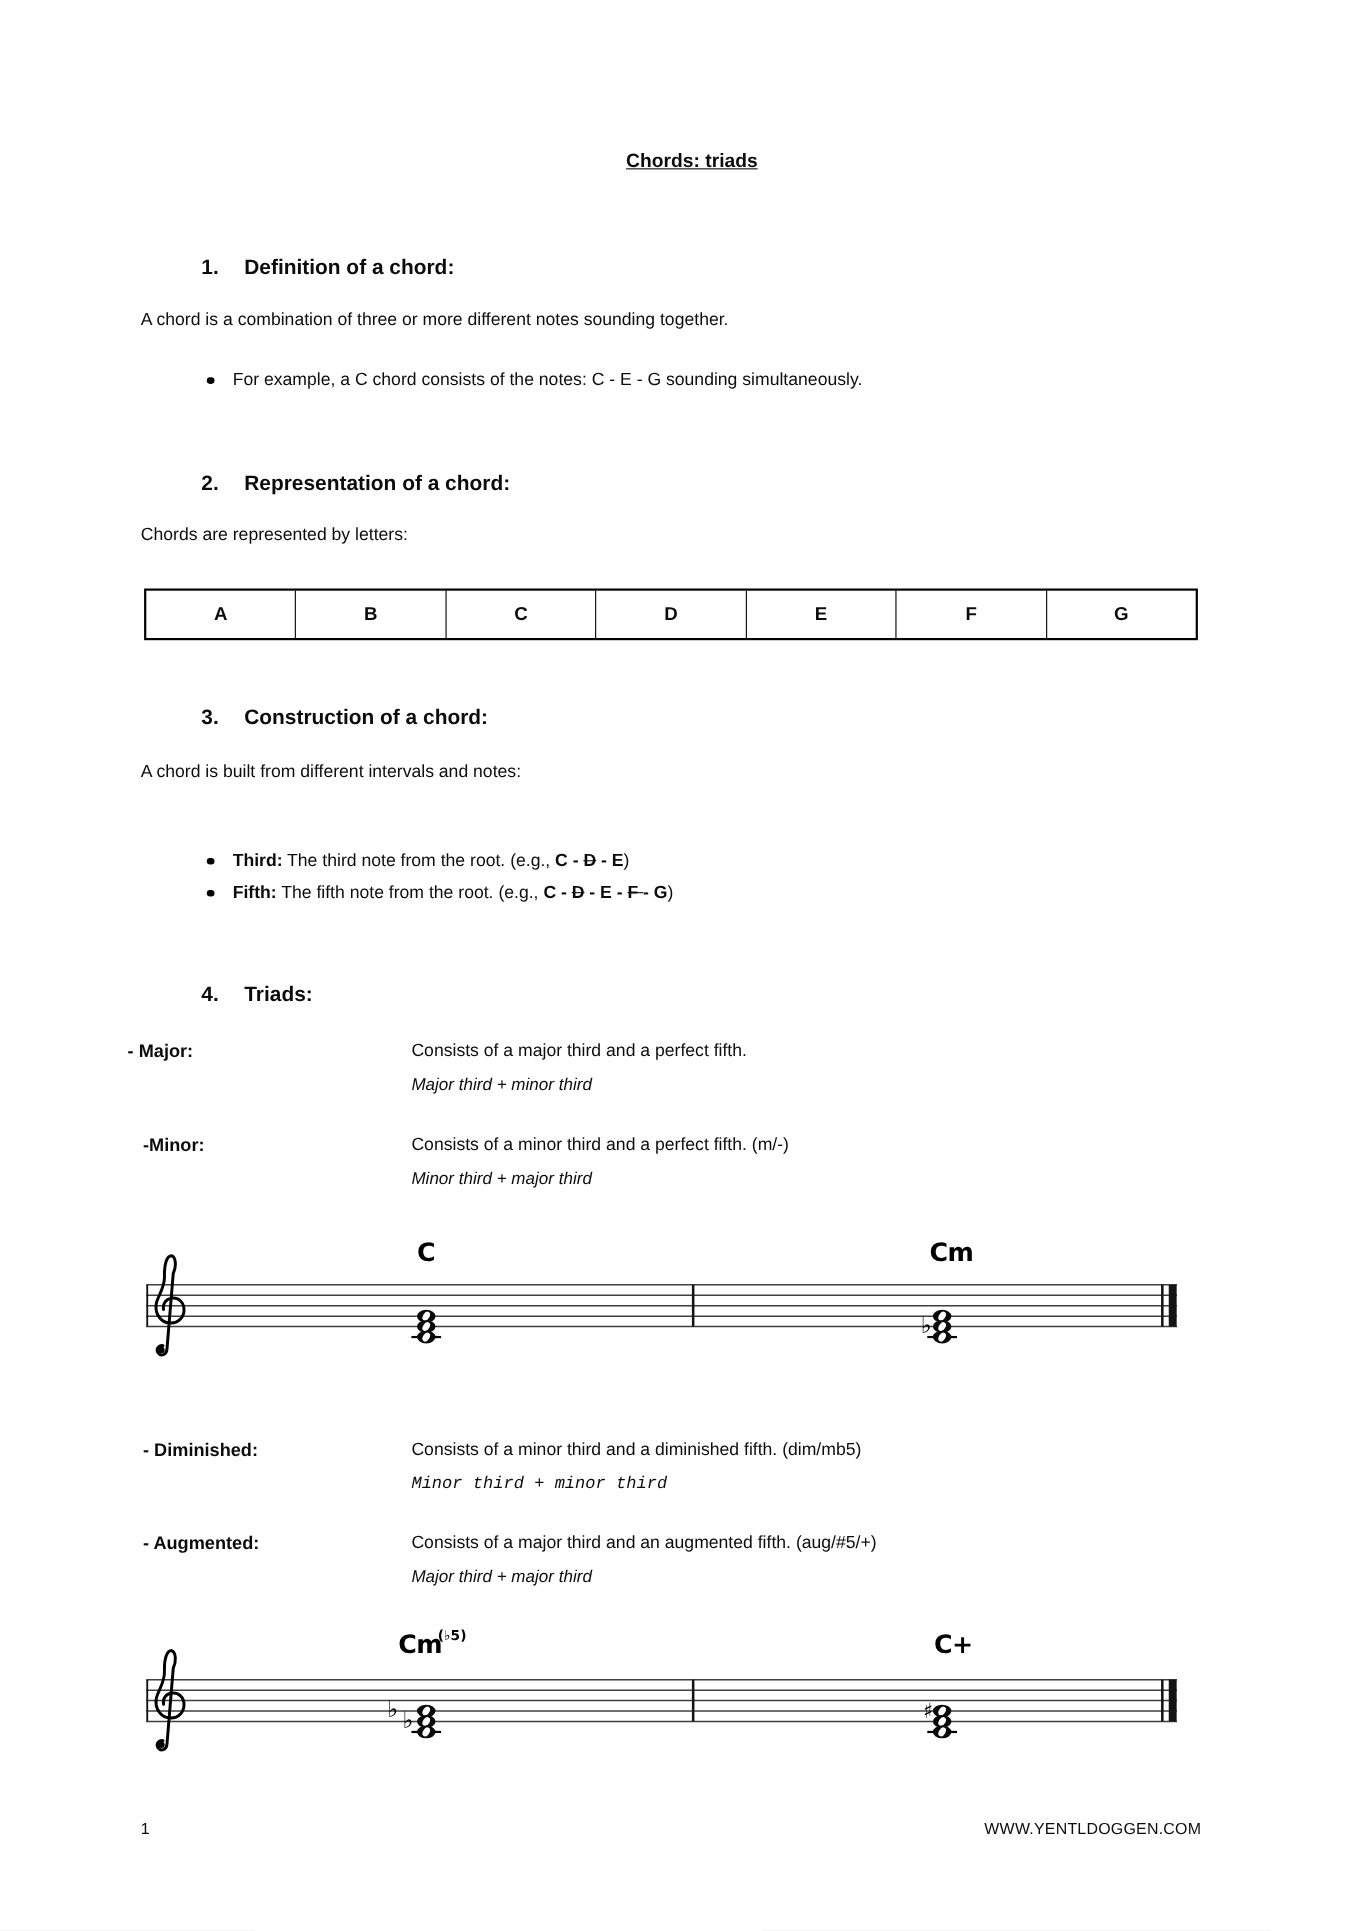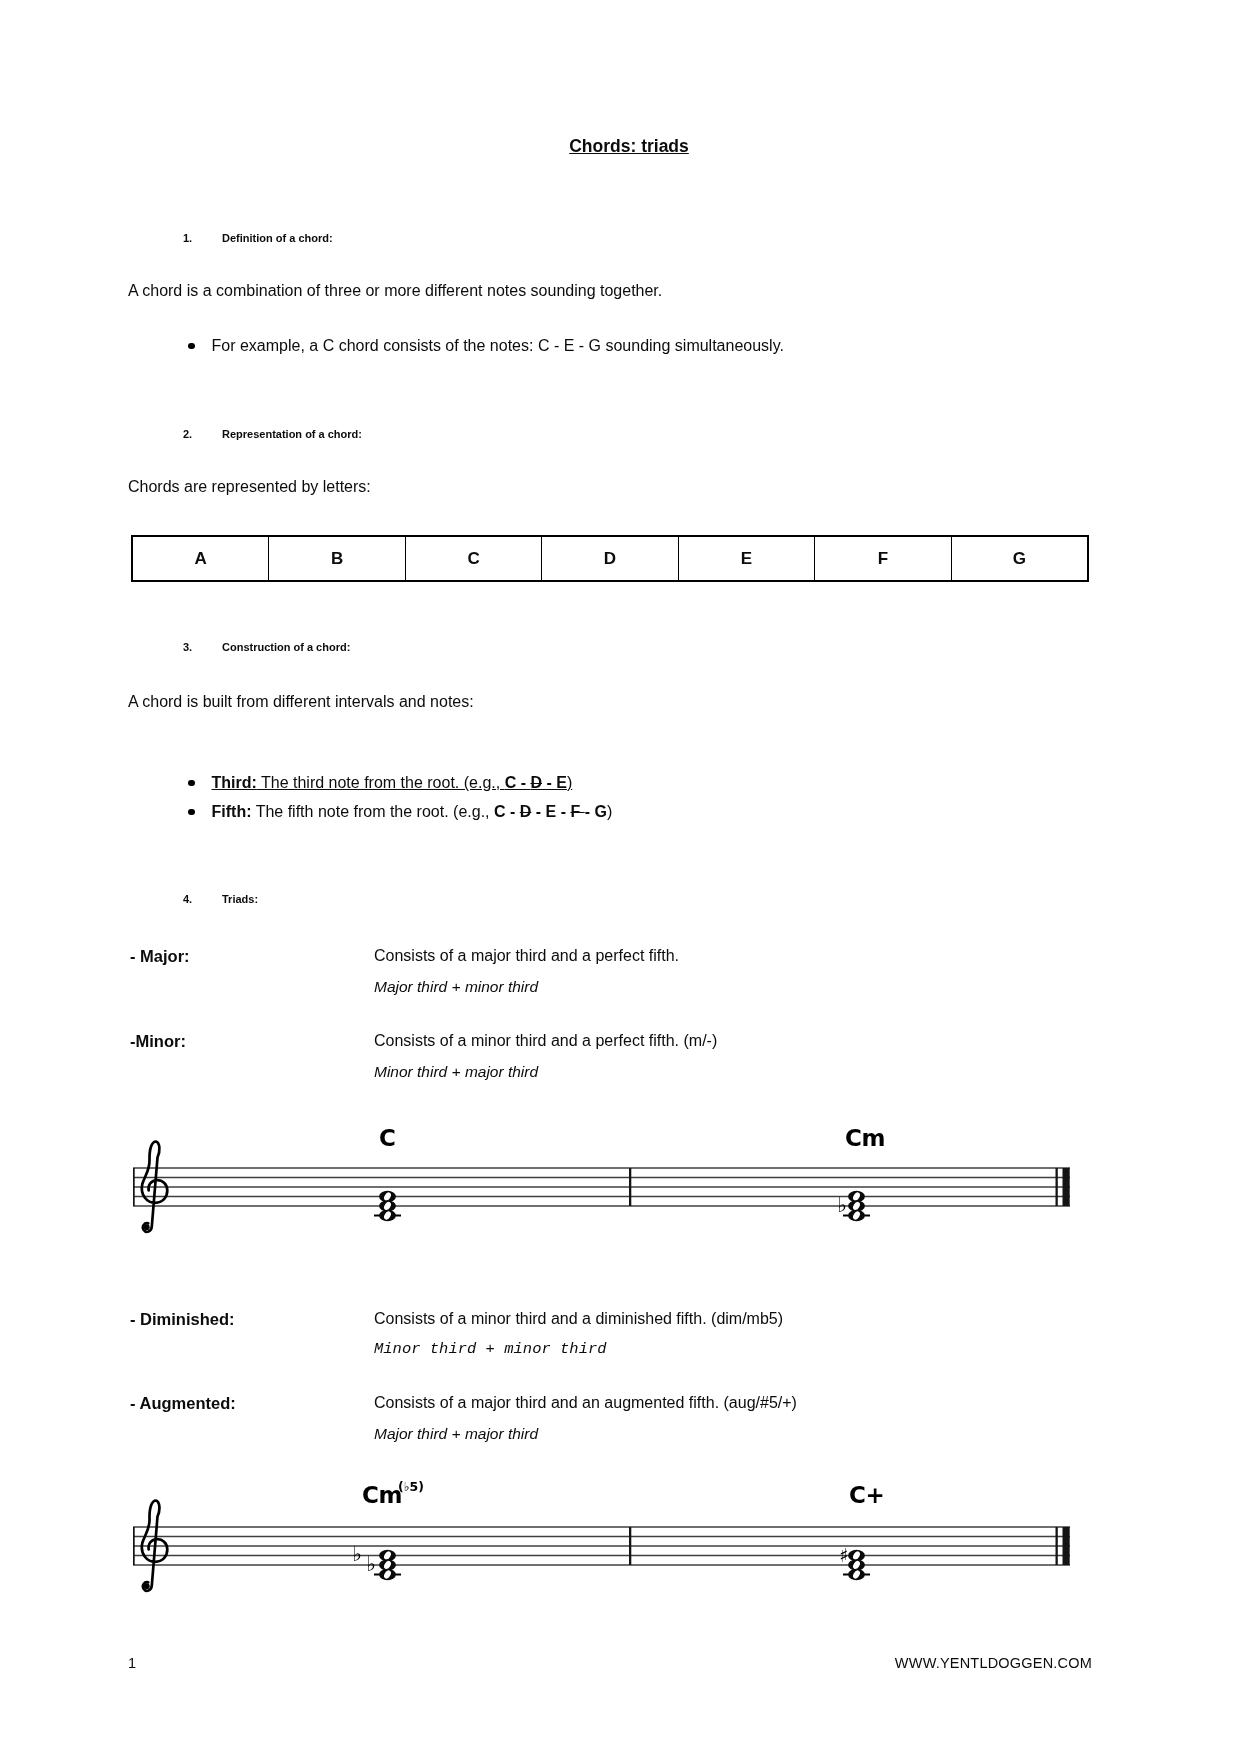--- a/index.html
+++ b/index.html
@@ -4,21 +4,21 @@
 <style>
   *{box-sizing:border-box;}
   html,body{margin:0;padding:0;background:#e9e9e9;}
   .page{
     position:relative;width:1242px;height:1755px;background:#ffffff;
     font-family:"Liberation Sans","DejaVu Sans",sans-serif;color:#0c0c0c;
     margin:0 auto;overflow:hidden;
   }
   .abs{position:absolute;line-height:1.25;font-size:16px;white-space:nowrap;}
   .title{left:0;width:100%;text-align:center;font-weight:700;font-size:17.5px;text-decoration:underline;padding-left:16px;}
-  .heading{font-weight:700;font-size:11px;}
+  .heading{font-weight:700;font-size:19px;}
   .num{display:inline-block;width:39px;}
   .bullet-row{display:flex;align-items:center;}
   .dot{width:6.5px;height:6.5px;border-radius:50%;background:#000;margin-right:17px;flex:0 0 auto;}
   .b{font-weight:700;}
   .strike{font-weight:700;text-decoration:line-through;}
   .formula{font-style:italic;font-size:15.5px;}
   .triad-label{font-weight:700;font-size:16.5px;}
   .letter-table{display:flex;border:2px solid #000;}
   .letter-cell{flex:1;border-right:1.6px solid #000;display:flex;align-items:center;justify-content:center;font-weight:700;font-size:17px;}
   .letter-cell:last-child{border-right:none;}
@@ -132,34 +132,34 @@
     <div class="letter-cell">E</div>
     <div class="letter-cell">F</div>
     <div class="letter-cell">G</div>
   </div>
 
   <div class="abs heading" style="left:183px;top:641px;">
     <span class="num">3.</span><span>Construction of a chord:</span>
   </div>
   <div class="abs" style="left:128px;top:692px;">A chord is built from different intervals and notes:</div>
 
-  <div class="abs bullet-row" style="left:188px;top:773px;text-decoration:underline;">
+  <div class="abs bullet-row" style="left:188px;top:773px;">
     <span class="dot"></span>
     <span><b class="b">Third:</b> <span>The third note from the root. (e.g., </span><b class="b">C - </b><b class="strike">D</b><b class="b"> - E</b><span>)</span></span>
   </div>
   <div class="abs bullet-row" style="left:188px;top:802px;">
     <span class="dot"></span>
     <span><b class="b">Fifth:</b> <span>The fifth note from the root. (e.g., </span><b class="b">C - </b><b class="strike">D</b><b class="b"> - E - </b><b class="strike">F </b><b class="b">- G</b><span>)</span></span>
   </div>
 
   <div class="abs heading" style="left:183px;top:893px;">
     <span class="num">4.</span><span>Triads:</span>
   </div>
 
-  <div class="abs triad-label" style="left:130px;top:946px;">- Major:</div>
+  <div class="abs triad-label" style="left:116px;top:946px;">- Major:</div>
   <div class="abs" style="left:374px;top:946px;">Consists of a major third and a perfect fifth.</div>
   <div class="abs formula" style="left:374px;top:977px;">Major third + minor third</div>
 
   <div class="abs triad-label" style="left:130px;top:1031px;text-align:right;">-Minor:</div>
   <div class="abs" style="left:374px;top:1031px;">Consists of a minor third and a perfect fifth. (m/-)</div>
   <div class="abs formula" style="left:374px;top:1062px;">Minor third + major third</div>
 
   <div class="abs triad-label" style="left:130px;top:1309px;">- Diminished:</div>
   <div class="abs" style="left:374px;top:1309px;">Consists of a minor third and a diminished fifth. (dim/mb5)</div>
   <div class="abs formula" style="left:374px;top:1340px;font-family:Liberation Mono, monospace;">Minor third + minor third</div>

